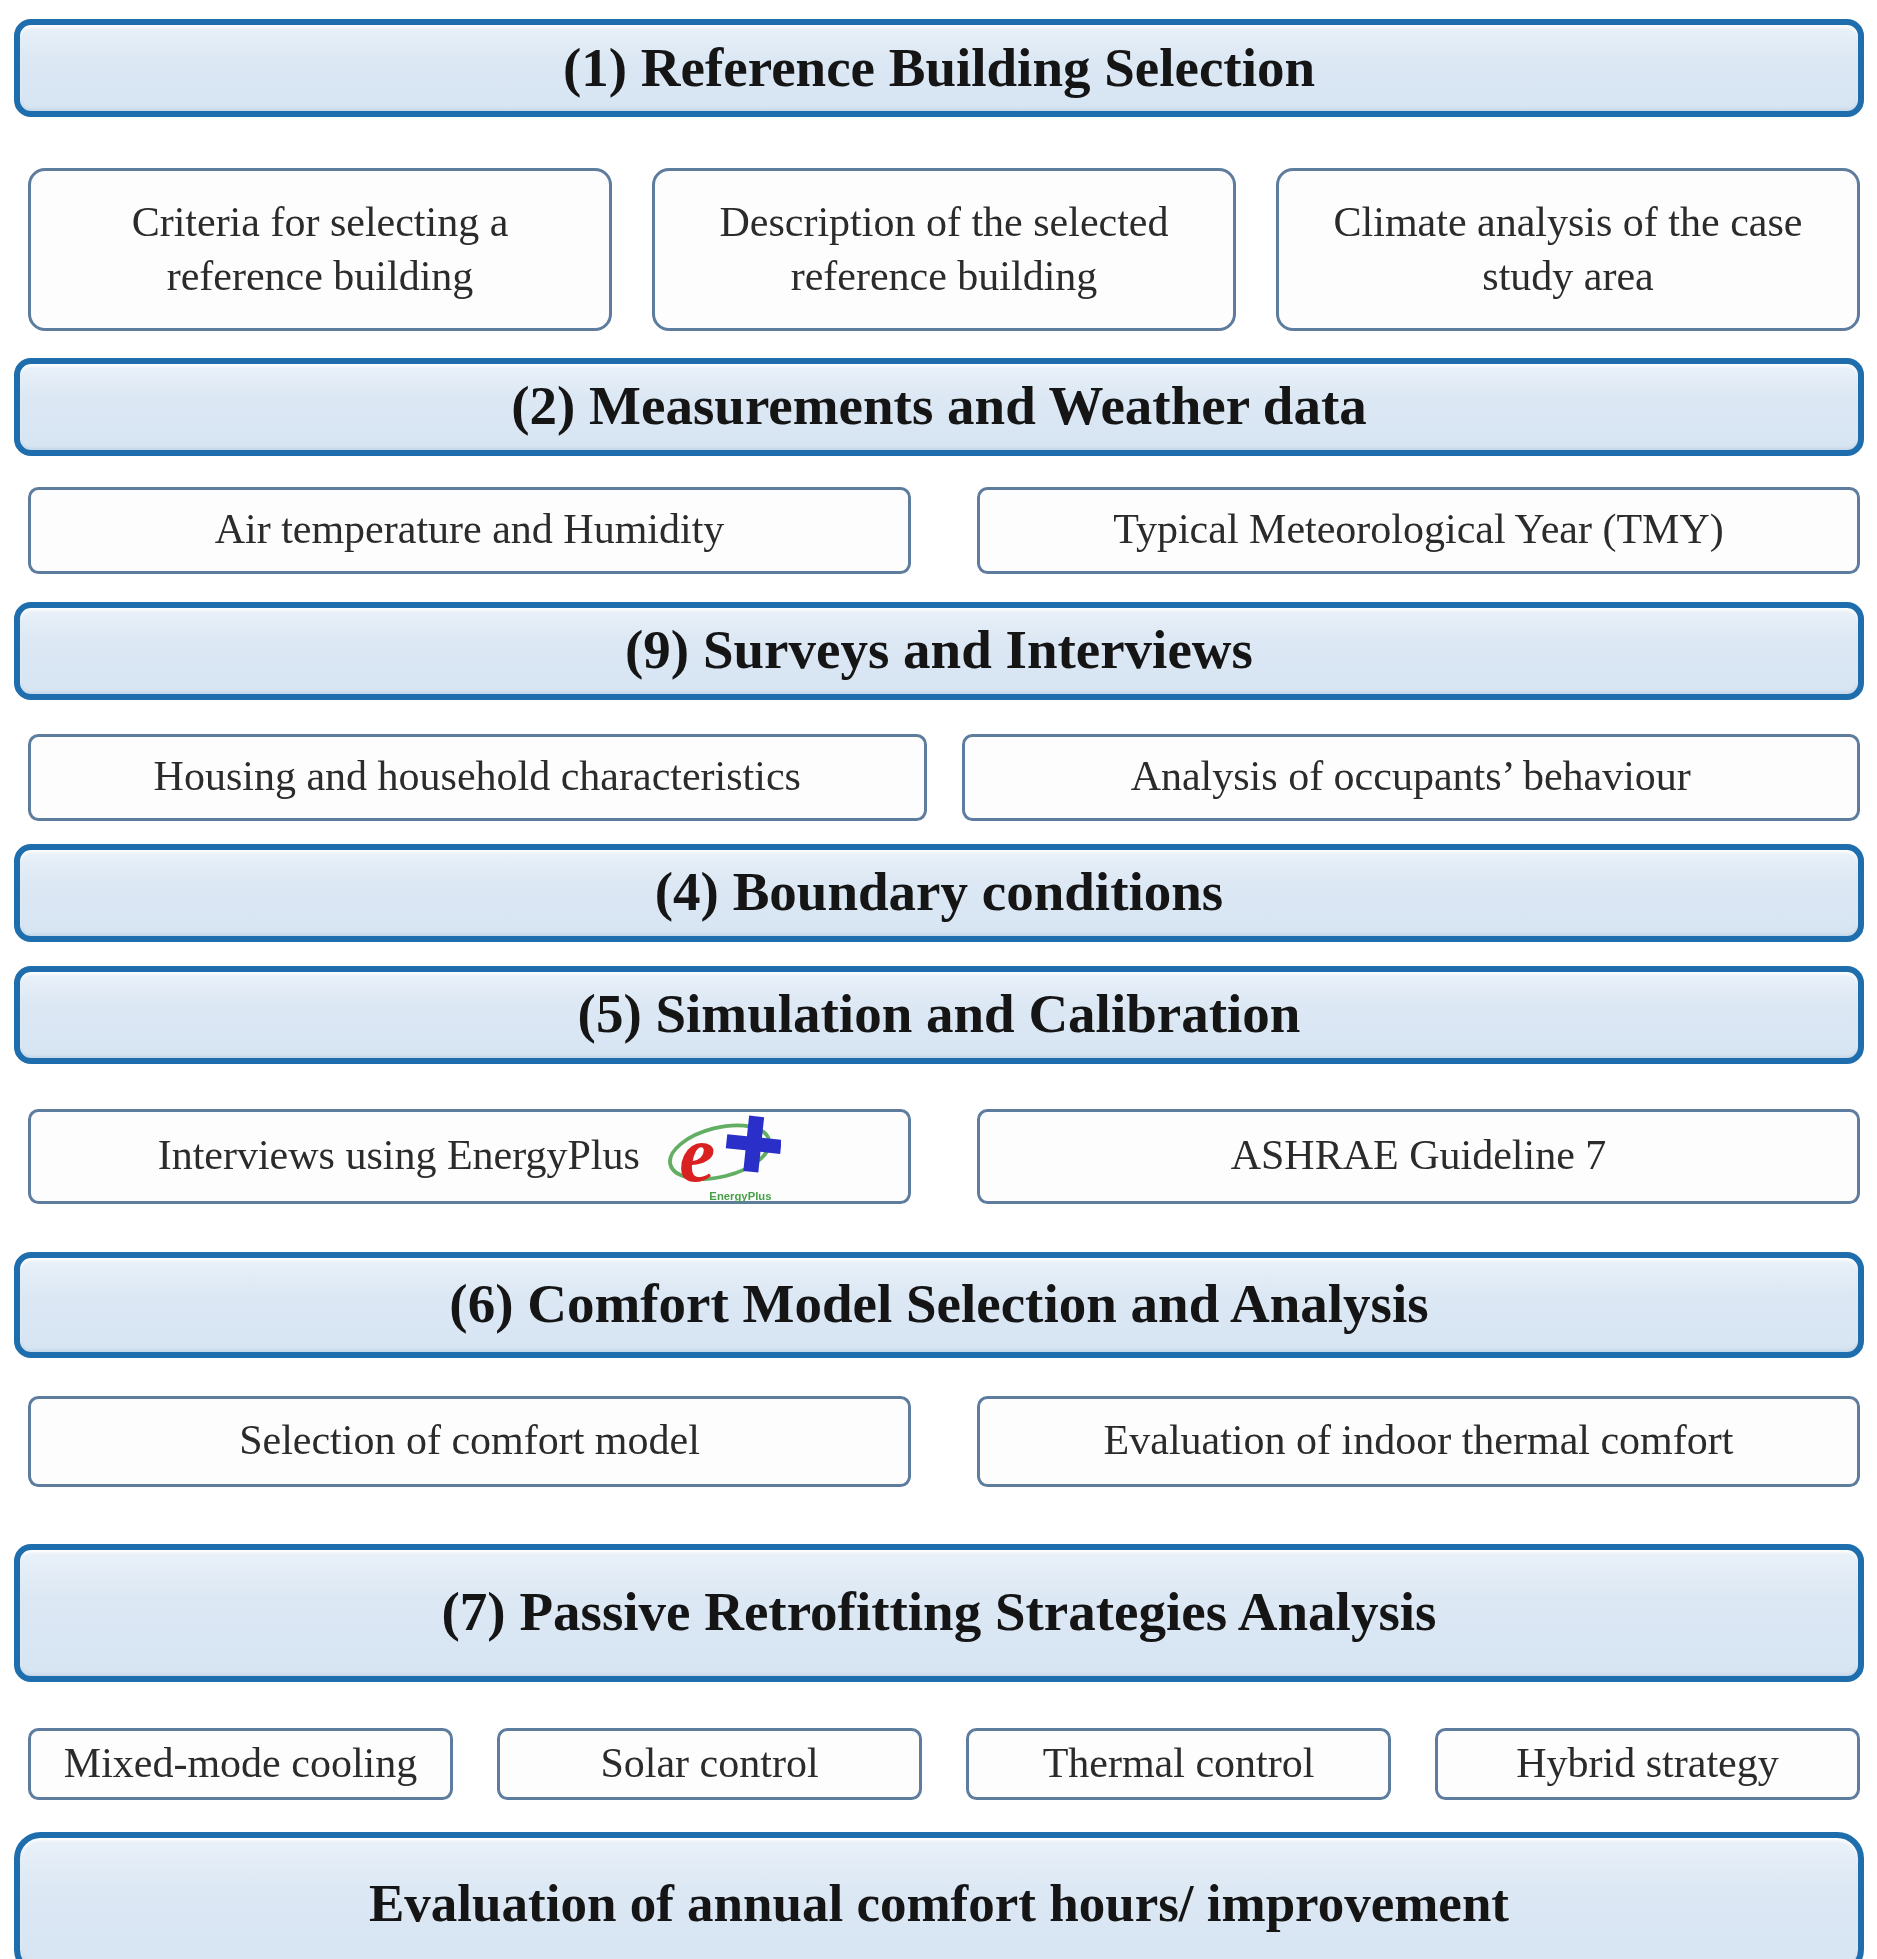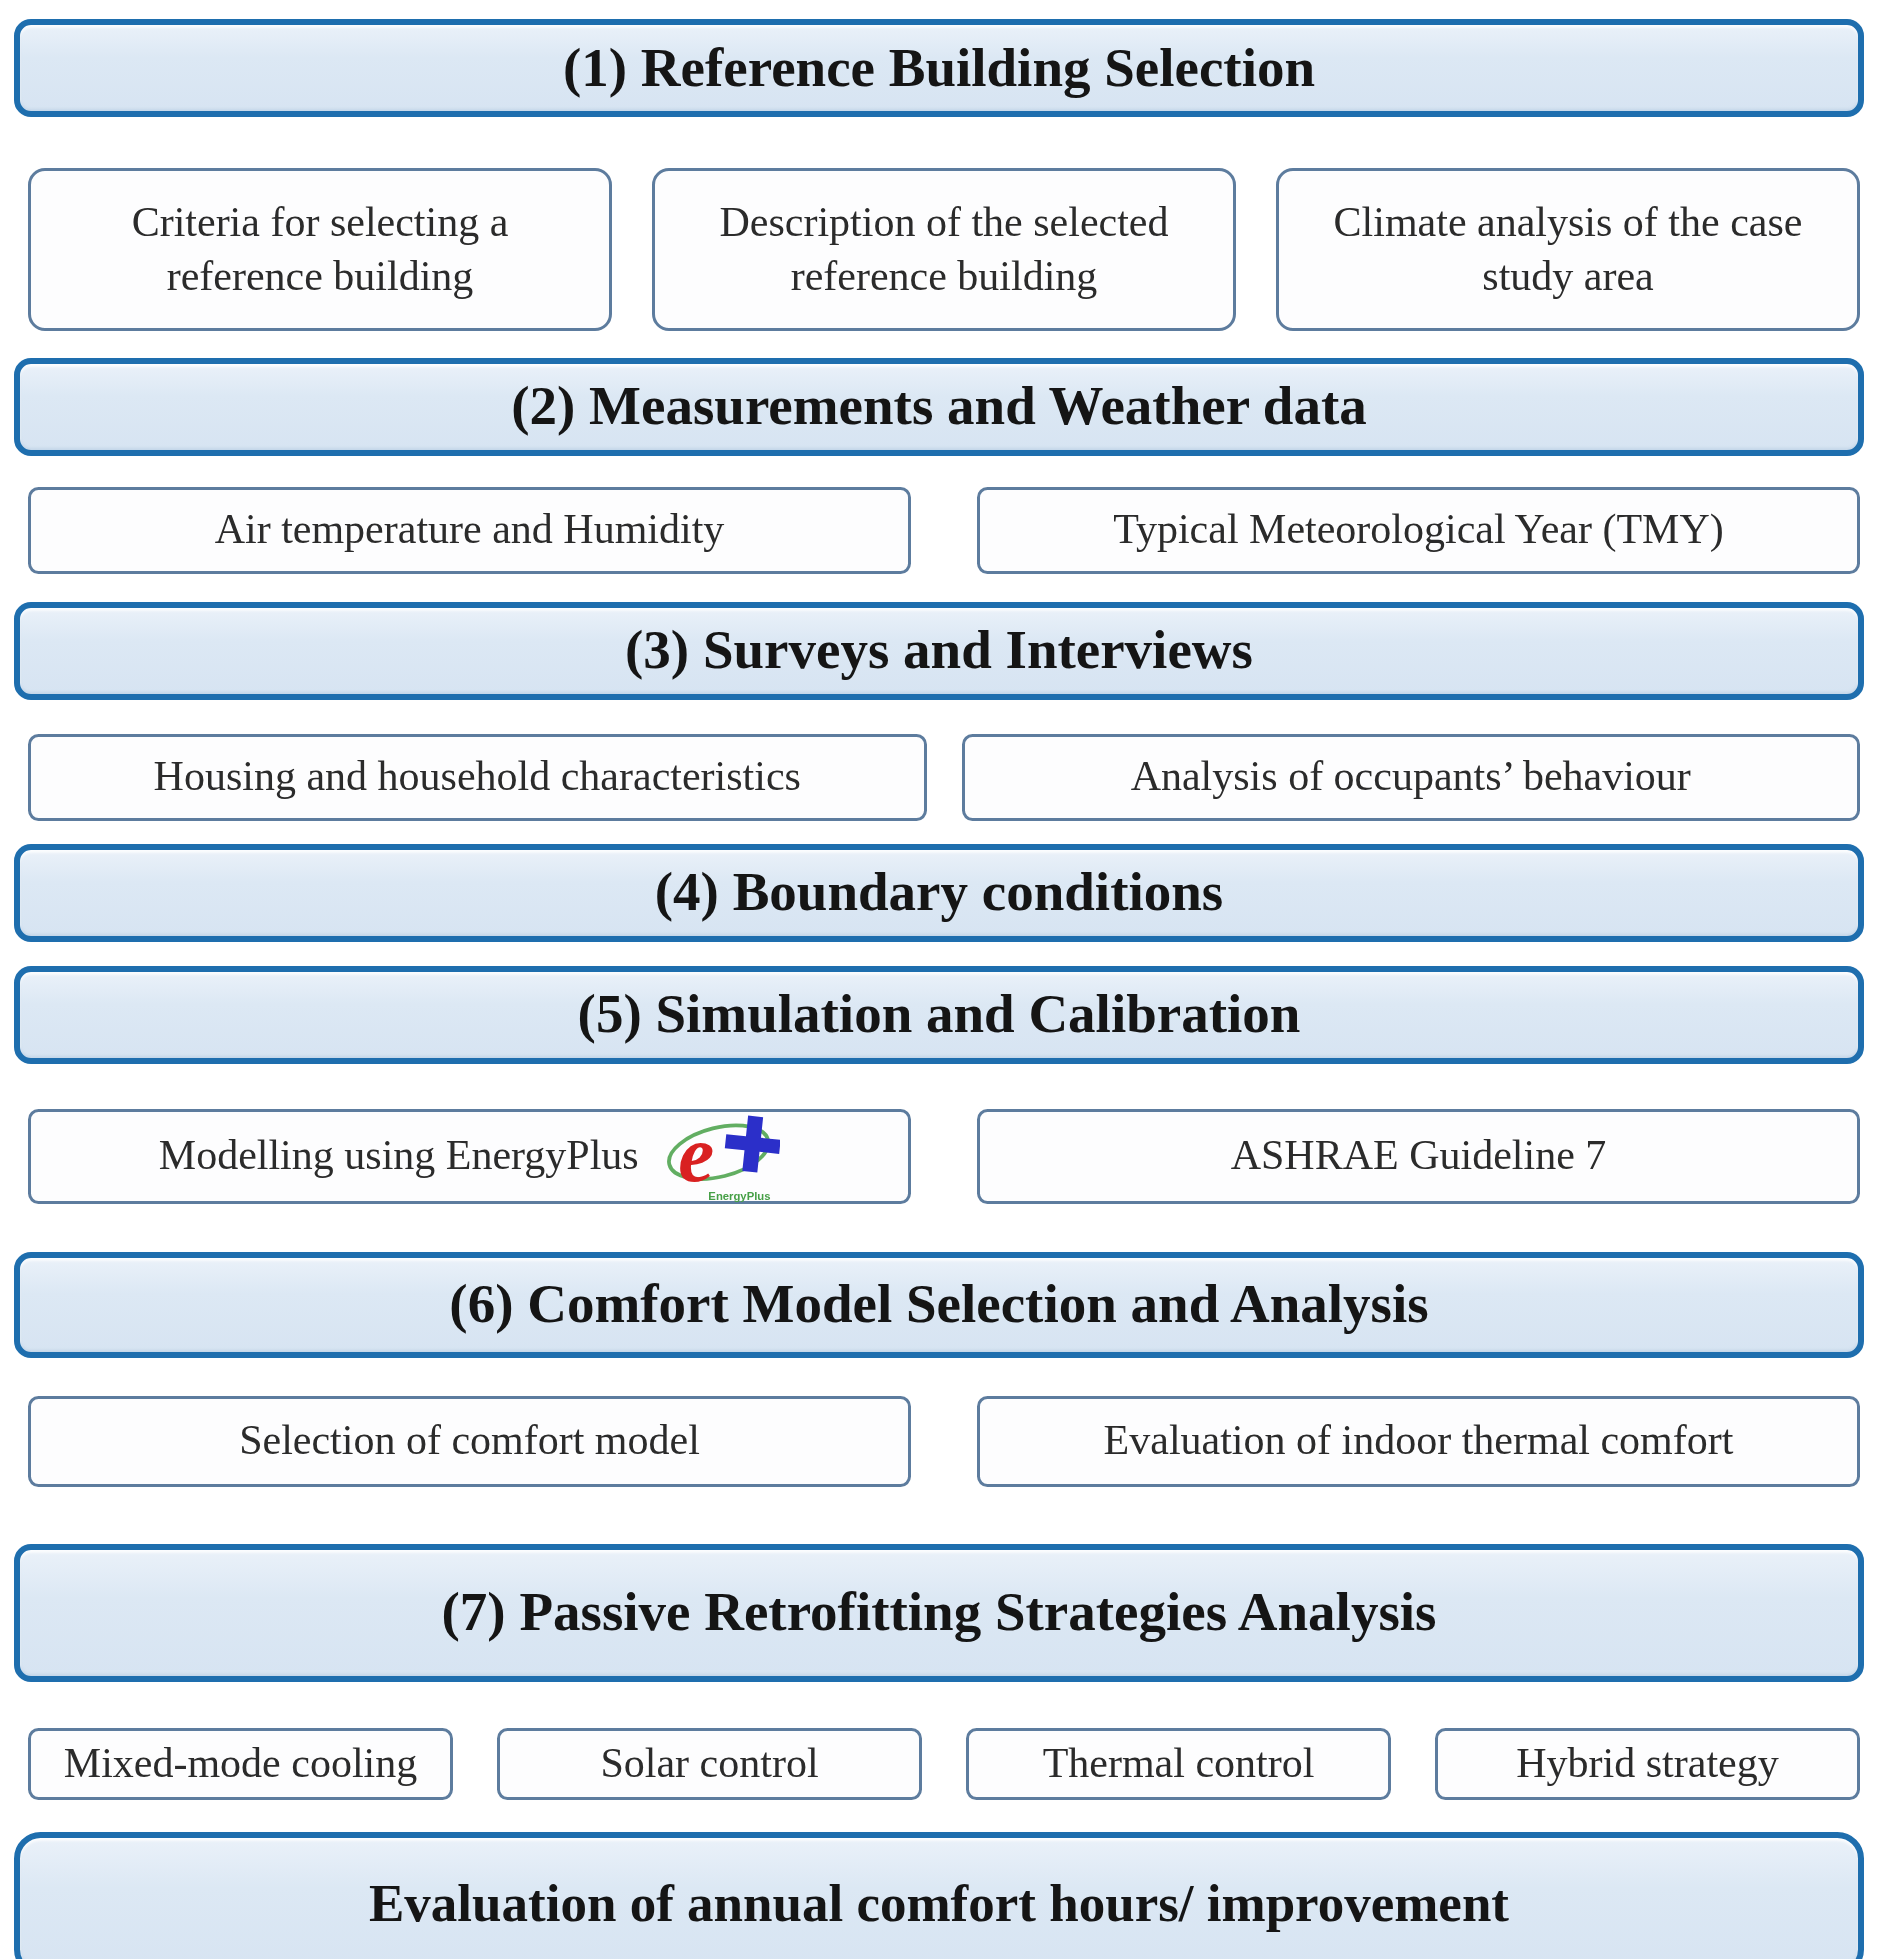--- a/index.html
+++ b/index.html
@@ -92,21 +92,21 @@
   <div class="brow brow-2 mt-row2">
     <div class="sbox">
       <span>Air temperature and Humidity</span>
     </div>
     <div class="sbox">
       <span>Typical Meteorological Year (TMY)</span>
     </div>
   </div>
 
   <div class="hbar h-std mt-h3">
-    <span>(3) Surveys and Interviews</span>
+    <span>(9) Surveys and Interviews</span>
   </div>
 
   <div class="brow brow-2 mt-row3">
     <div class="sbox">
       <span>Housing and household characteristics</span>
     </div>
     <div class="sbox">
       <span>Analysis of occupants’ behaviour</span>
     </div>
   </div>
@@ -114,21 +114,21 @@
   <div class="hbar h-std mt-h4">
     <span>(4) Boundary conditions</span>
   </div>
 
   <div class="hbar h-std mt-h5">
     <span>(5) Simulation and Calibration</span>
   </div>
 
   <div class="brow brow-2 mt-row5">
     <div class="sbox box-with-logo">
-      <span>Modelling using EnergyPlus</span>
+      <span>Interviews using EnergyPlus</span>
       <span class="eplus-logo">
         <svg viewBox="0 0 122 108" width="115" height="102" style="font-size:44px">
           <ellipse cx="57" cy="50" rx="54" ry="26" fill="none" stroke="#47a047" stroke-width="4" transform="rotate(-14 57 50)" opacity="0.85"></ellipse>
           <text x="14" y="80" font-family="Liberation Serif, DejaVu Serif, serif" font-size="86" font-style="italic" font-weight="bold" fill="#d92121">e</text>
           <path d="M85 12 h16 v22 h21 v15 h-21 v22 h-16 v-22 h-21 v-15 h21 z" fill="#2b2fc9" transform="rotate(6 95 42)"></path>
           <text x="46" y="101" font-family="Liberation Sans, DejaVu Sans, sans-serif" font-size="12" font-weight="bold" fill="#47a047">EnergyPlus</text>
         </svg>
       </span>
     </div>
     <div class="sbox">

